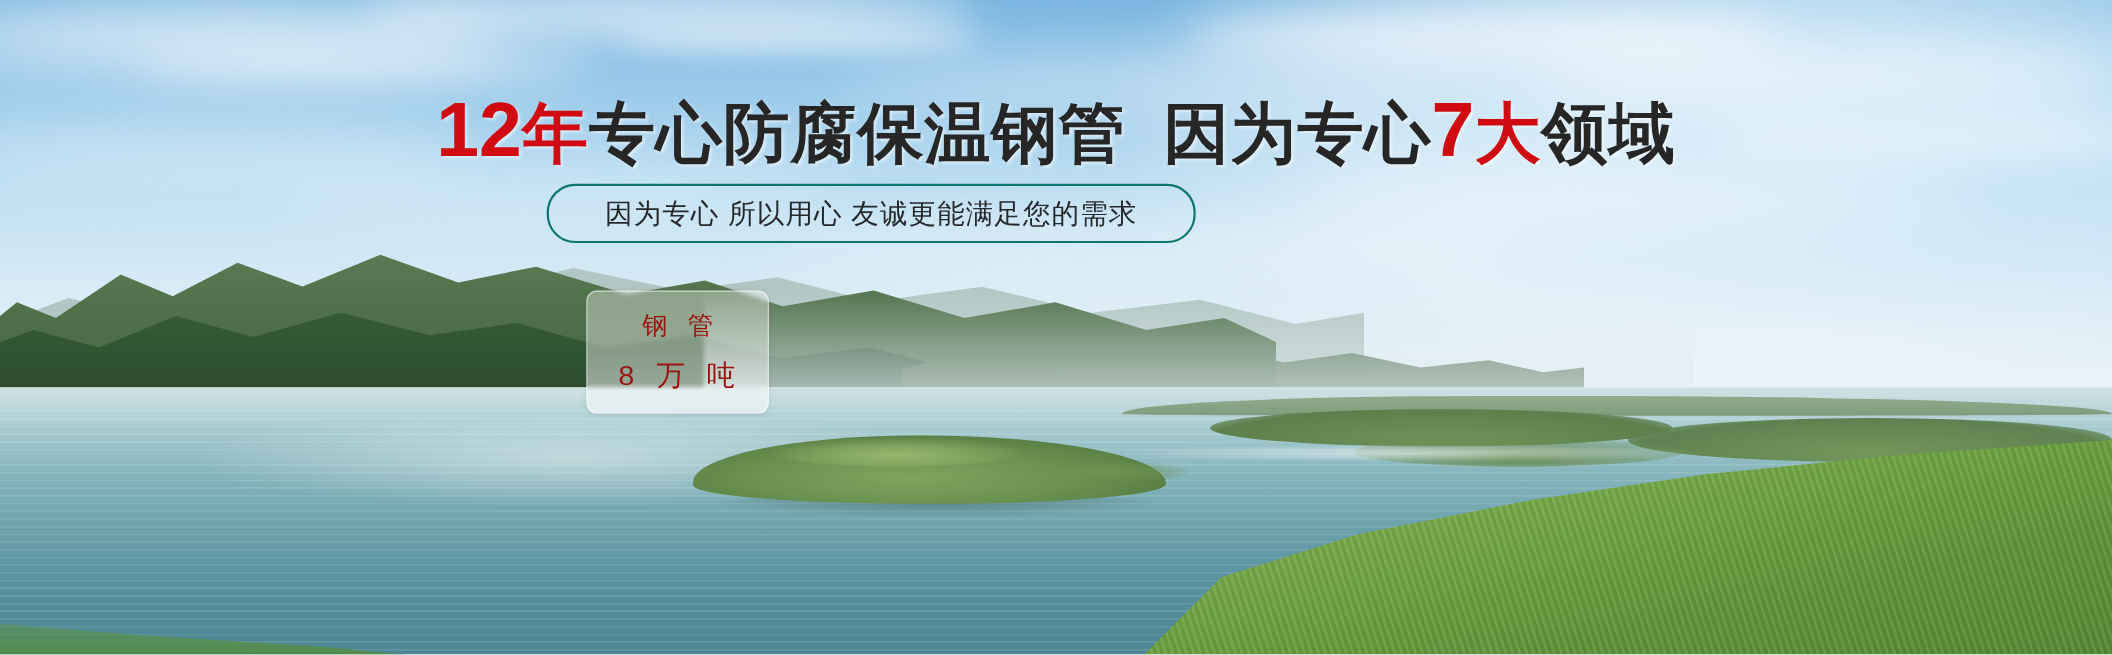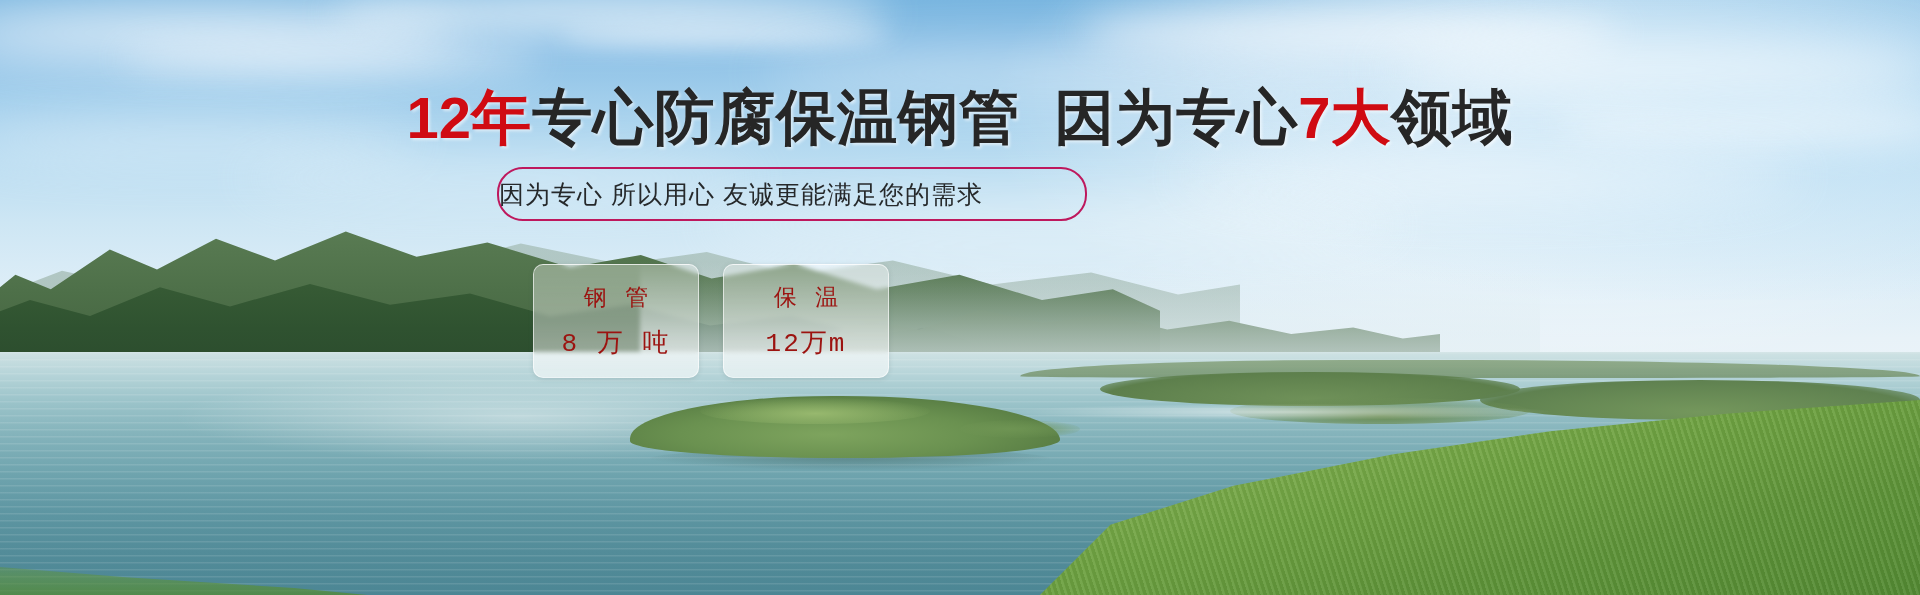--- a/index.html
+++ b/index.html
@@ -280,59 +280,61 @@
     white-space: nowrap;
     font-weight: bold;
     font-size: 60px;
     line-height: 68px;
     letter-spacing: 1px;
     color: #2a2a2a;
     text-shadow: 2px 2px 3px rgba(255,255,255,0.55);
   }
   .headline .hl-num {
     color: #d00b12;
-    font-size: 58px;
+    font-size: 70px;
     letter-spacing: 0px;
   }
   .headline .hl-red {
     color: #d00b12;
   }
   .headline .hl-dark {
     color: #262626;
   }
   .headline .hl-gap {
     display: inline-block;
     width: 34px;
   }
 
   
   .subtitle-pill {
     position: absolute;
     left: 497px; top: 167px;
     width: 586px; height: 50px;
-    border: 2px solid #be185d;
+    border: 2px solid #0f766e;
     border-radius: 26px;
     display: flex;
     align-items: center;
+    justify-content: center;
   }
   .subtitle-text {
     font-size: 25px;
     letter-spacing: 1px;
     color: #26292b;
     font-weight: normal;
     white-space: nowrap;
   }
 
   
   .cards {
     position: absolute;
     left: 533px; top: 264px;
     width: 512px; height: 112px;
     display: flex;
-    gap: 24px;
+    gap: 4px;
+    flex-direction: column;
   }
   .card {
     position: relative;
     width: 164px;
     height: 112px;
     border-radius: 10px;
     background: linear-gradient(to bottom,
       rgba(255,255,255,0.34) 0%,
       rgba(255,255,255,0.42) 50%,
       rgba(255,255,255,0.58) 100%);
@@ -423,22 +425,16 @@
   <div class="cards">
 
     <div class="card">
       <div class="card-title">钢 管</div>
       <div class="card-value">
         <span>8 万 吨</span>
       </div>
     </div>
 
 
-    <div class="card">
-      <div class="card-title">保 温</div>
-      <div class="card-value">
-        <span>12万m</span><span class="sup"></span>
-      </div>
-    </div>
 
   </div>
 
 </div>
 
 </body></html>

